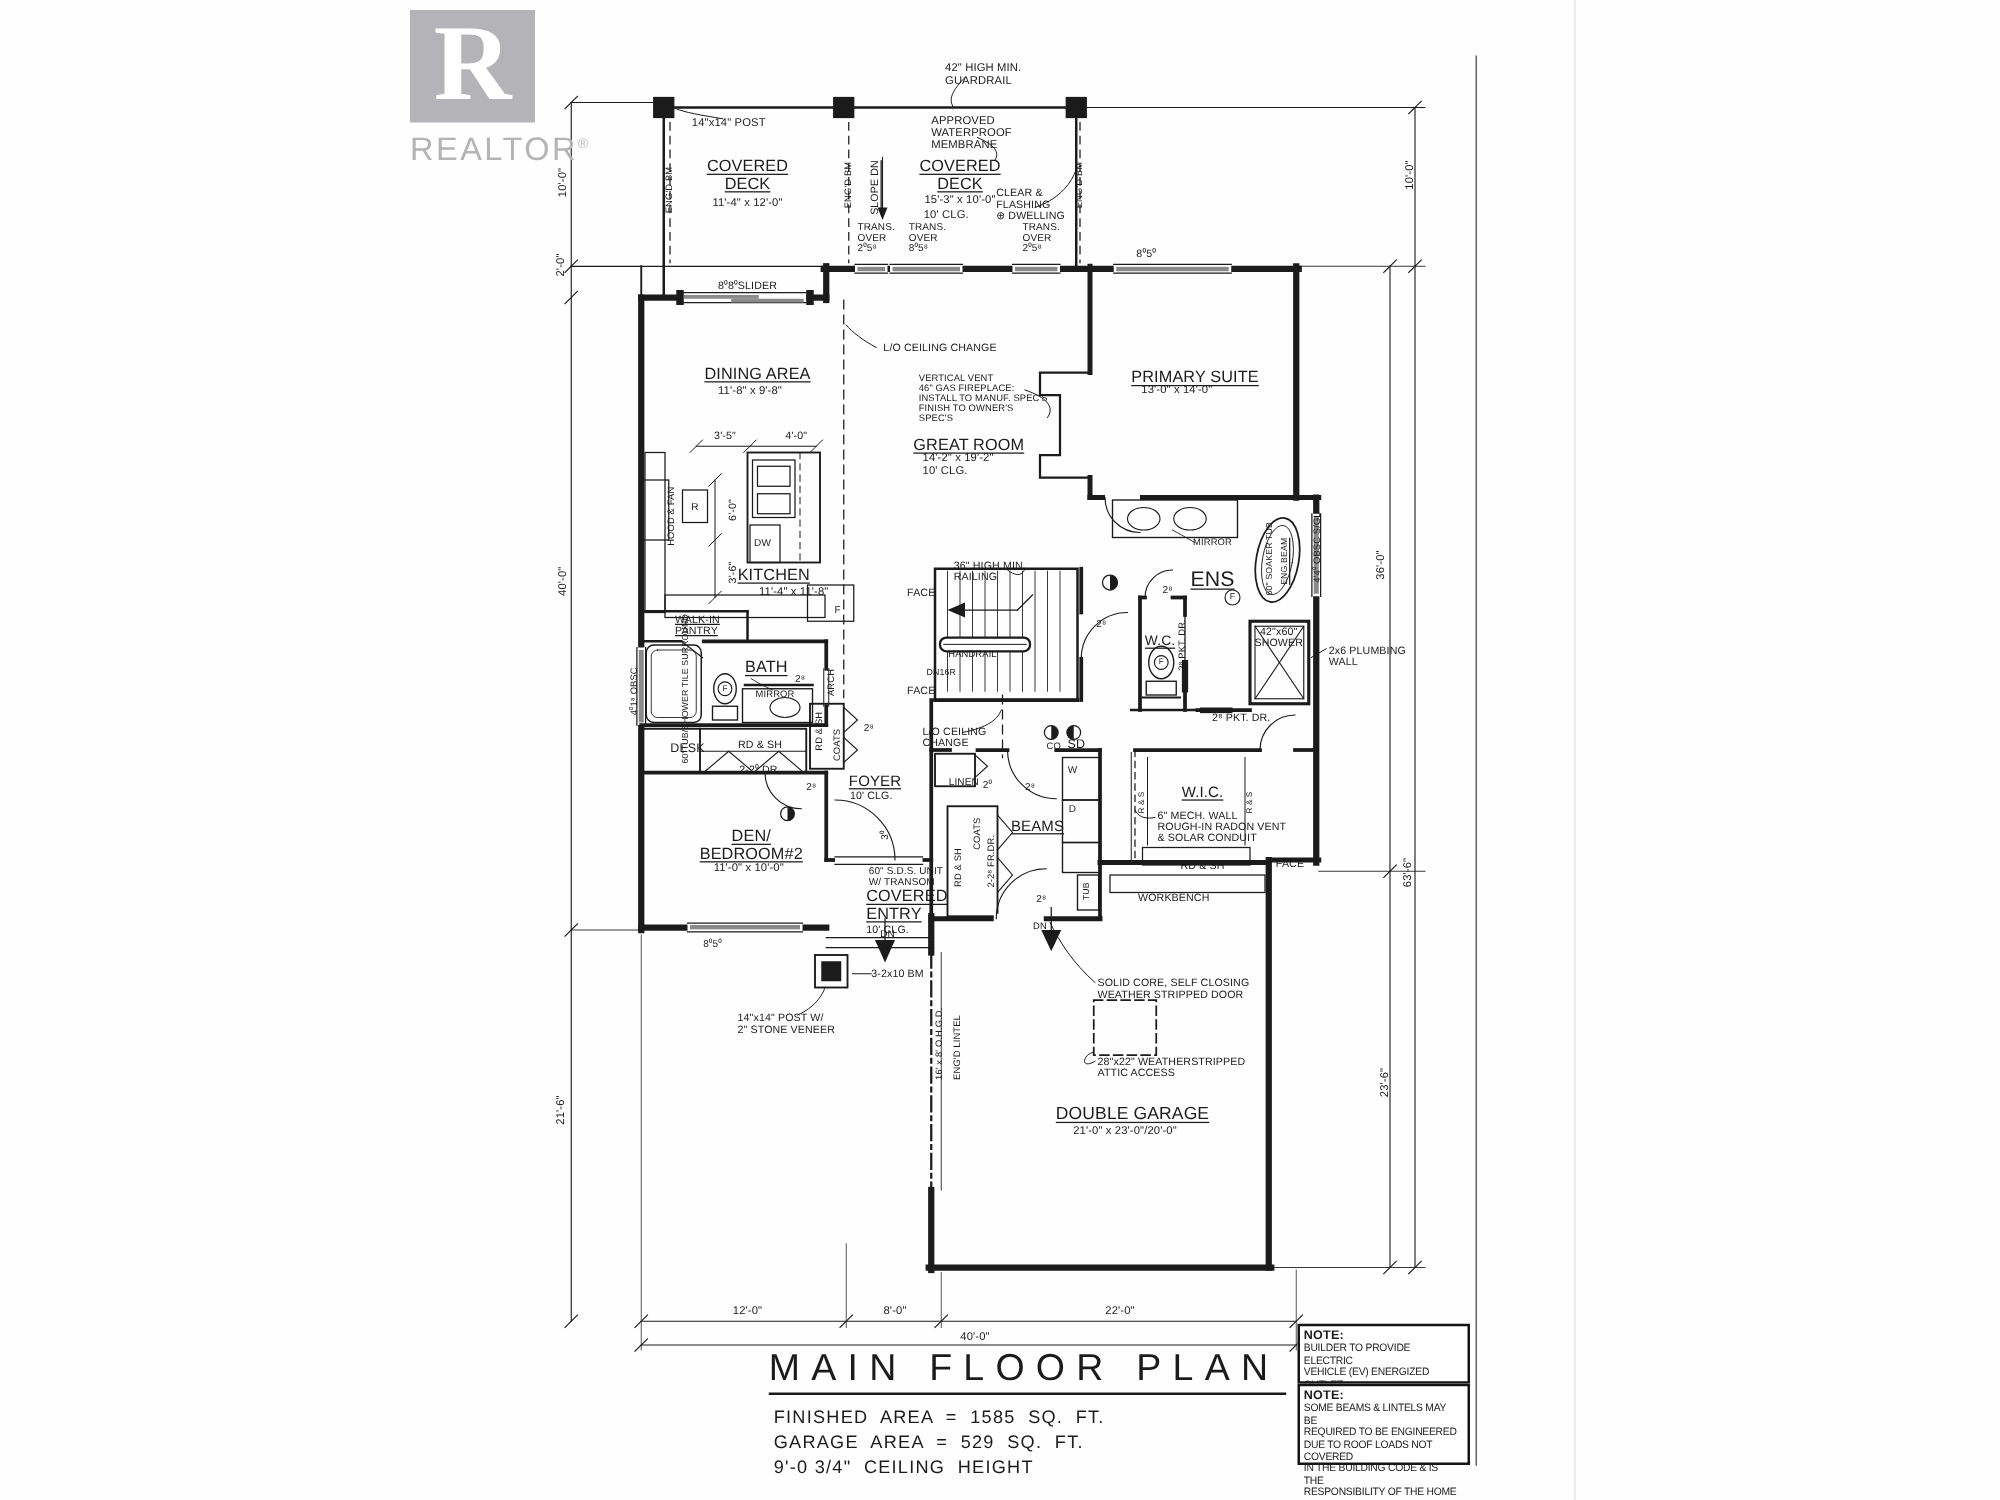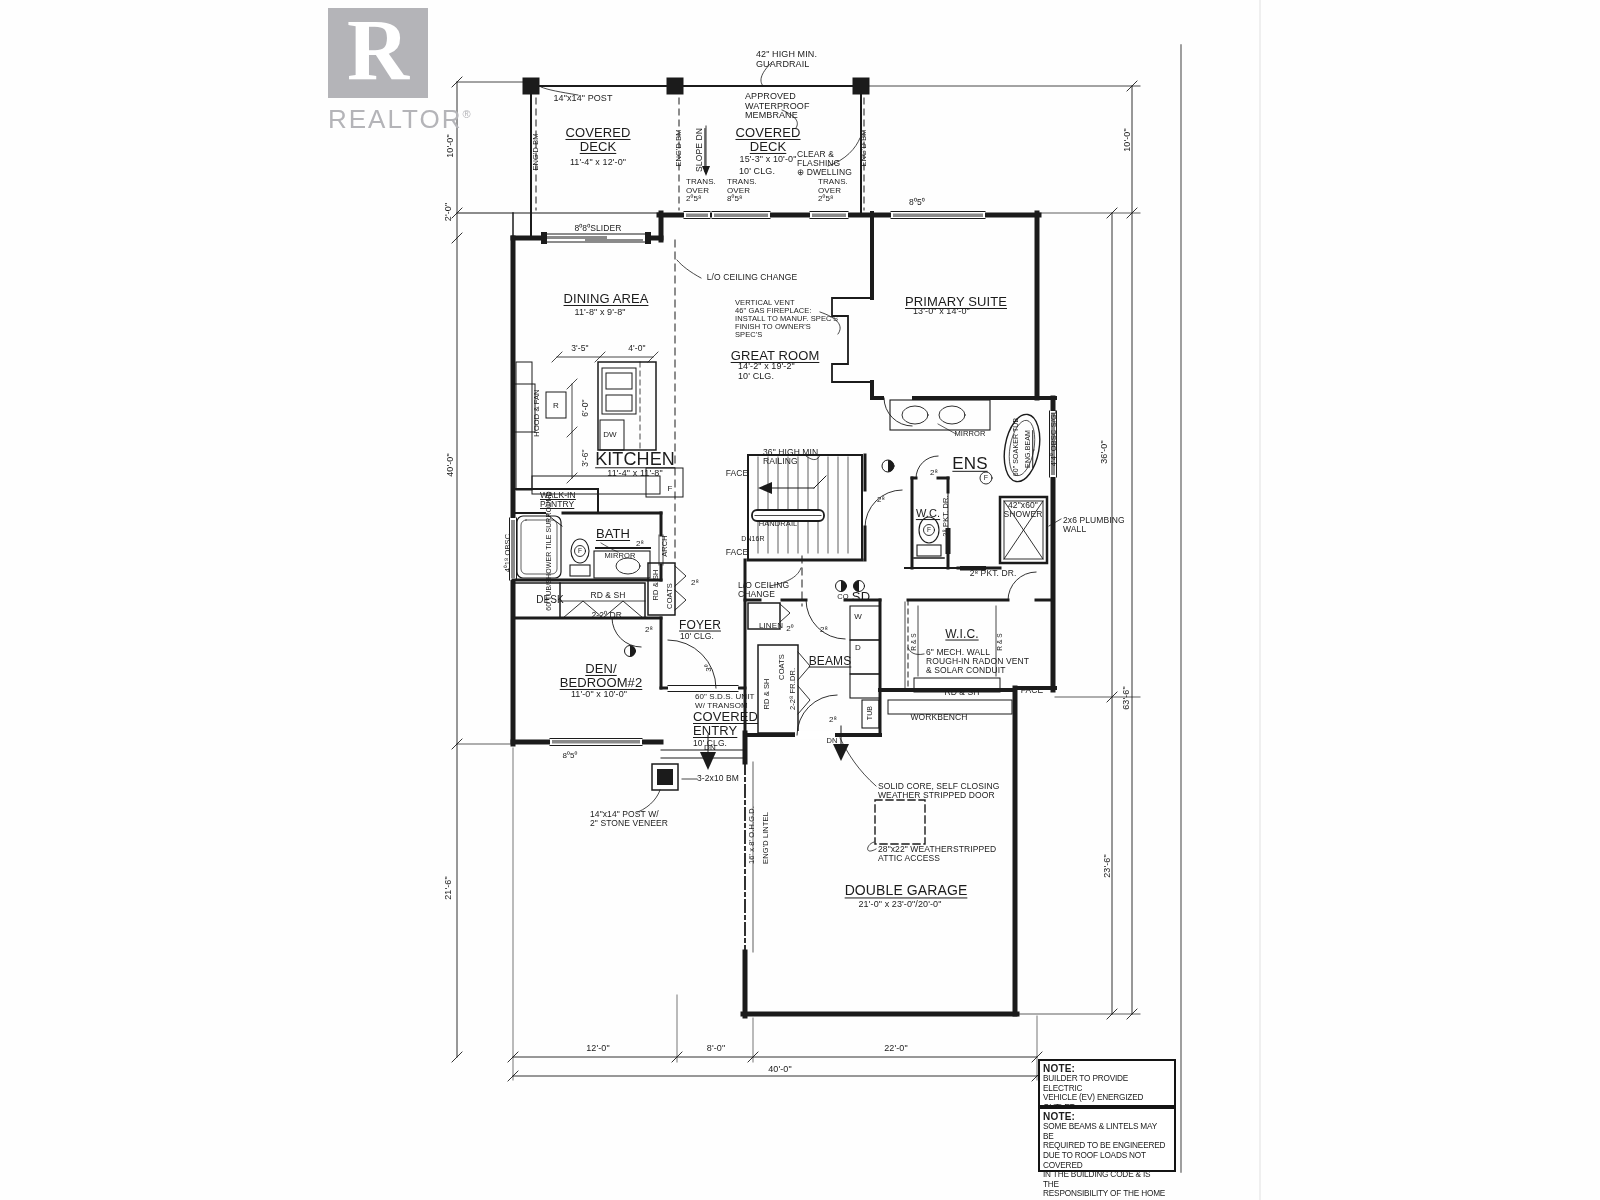--- a/index.html
+++ b/index.html
@@ -391,21 +391,21 @@
       <div class="lbl c u" style="left: 606px; top: 299px; font-size: 13px; text-align: right;">DINING AREA</div>
       <div class="lbl c" style="left: 600px; top: 313px; font-size: 9px;">11'-8" x 9'-8"</div>
       <div class="lbl c" style="left: 752px; top: 278px; font-size: 8.5px;">L/O CEILING CHANGE</div>
       <div class="lbl c" style="left: 580px; top: 349px; font-size: 8.5px;">3'-5"</div>
       <div class="lbl c" style="left: 637px; top: 349px; font-size: 8.5px;">4'-0"</div>
       <div class="lbl c r" style="left: 586px; top: 408px; font-size: 8.5px;">6'-0"</div>
       <div class="lbl c r" style="left: 586px; top: 458px; font-size: 8.5px;">3'-6"</div>
       <div class="lbl c r" style="left: 537px; top: 413px; font-size: 7.5px;">HOOD &amp; FAN</div>
       <div class="lbl c" style="left: 556px; top: 406px; font-size: 8px;">R</div>
       <div class="lbl c" style="left: 610px; top: 435px; font-size: 8px;">DW</div>
-      <div class="lbl c u" style="left: 635px; top: 460px; font-size: 18px; text-decoration: underline;">KITCHEN</div>
+      <div class="lbl c u" style="left: 619px; top: 460px; font-size: 13px; text-decoration: underline;">KITCHEN</div>
       <div class="lbl c" style="left: 635px; top: 474px; font-size: 9px;">11'-4" x 11'-8"</div>
       <div class="lbl c" style="left: 670px; top: 489px; font-size: 8px;">F</div>
       <div class="lbl l" style="left: 540px; top: 491px; font-size: 8.5px; text-decoration: underline;">WALK-IN
 PANTRY</div>
       <div class="lbl l" style="left: 735px; top: 299px; font-size: 7.5px;">VERTICAL VENT
 46" GAS FIREPLACE:
 INSTALL TO MANUF. SPEC'S
 FINISH TO OWNER'S
 SPEC'S</div>
       <div class="lbl c u" style="left: 775px; top: 356px; font-size: 13px;">GREAT ROOM</div>
@@ -415,21 +415,21 @@
       <div class="lbl l" style="left: 913px; top: 307px; font-size: 9px;">13'-0" x 14'-0"</div>
       <div class="lbl l" style="left: 763px; top: 448px; font-size: 8.5px;">36" HIGH MIN.
 RAILING</div>
       <div class="lbl c" style="left: 737px; top: 474px; font-size: 8.5px;">FACE</div>
       <div class="lbl c" style="left: 737px; top: 553px; font-size: 8.5px;">FACE</div>
       <div class="lbl c" style="left: 778px; top: 524px; font-size: 7.5px;">HANDRAIL</div>
       <div class="lbl c" style="left: 753px; top: 539px; font-size: 7px;">DN16R</div>
       <div class="lbl l" style="left: 738px; top: 581px; font-size: 8.5px;">L/O CEILING
 CHANGE</div>
       <div class="lbl c" style="left: 843px; top: 597px; font-size: 7.5px;">CO</div>
-      <div class="lbl c" style="left: 861px; top: 597px; font-size: 13px;">SD</div>
+      <div class="lbl c" style="left: 861px; top: 597px; font-size: 10px;">SD</div>
       <div class="lbl c" style="left: 970px; top: 434px; font-size: 7.5px;">MIRROR</div>
       <div class="lbl c u" style="left: 970px; top: 464px; font-size: 17px;">ENS</div>
       <div class="lbl c r" style="left: 1016px; top: 447px; font-size: 7px;">60" SOAKER TUB</div>
       <div class="lbl c r u" style="left: 1028px; top: 449px; font-size: 7px;">ENG.BEAM</div>
       <div class="lbl c r" style="left: 1054px; top: 438px; font-size: 7.5px;">4'4⁰ OBSC S/GL</div>
       <div class="lbl c u" style="left: 928px; top: 514px; font-size: 11px;">W.C.</div>
       <div class="lbl c r" style="left: 946px; top: 516px; font-size: 7.5px;">2⁸ PKT. DR.</div>
       <div class="lbl c" style="left: 1023px; top: 510px; font-size: 8.5px;">42"x60"
 SHOWER</div>
       <div class="lbl l" style="left: 1063px; top: 516px; font-size: 8.5px;">2x6 PLUMBING
@@ -494,20 +494,26 @@
       <div class="lbl c" style="left: 881px; top: 500px; font-size: 8px;">2⁸</div>
       <div class="lbl c" style="left: 649px; top: 630px; font-size: 8px;">2⁸</div>
       <div class="lbl c" style="left: 695px; top: 583px; font-size: 8px;">2⁸</div>
       <div class="lbl c" style="left: 790px; top: 629px; font-size: 8px;">2⁰</div>
       <div class="lbl c" style="left: 824px; top: 630px; font-size: 8px;">2⁸</div>
       <div class="lbl c" style="left: 833px; top: 720px; font-size: 8px;">2⁸</div>
       <div class="lbl c" style="left: 640px; top: 544px; font-size: 8px;">2⁸</div>
       <div class="lbl c r" style="left: 709px; top: 668px; font-size: 8px;">3⁰</div>
     </div>
 
+  <div id="title">
+    <div class="big">MAIN  FLOOR  PLAN</div>
+    <div class="sub" style="margin-left:4px;">FINISHED  AREA  =  1585  SQ.  FT.</div>
+    <div class="sub" style="margin-top:0;margin-left:4px;">GARAGE  AREA  =  529  SQ.  FT.</div>
+    <div class="sub" style="margin-top:0;margin-left:4px;">9'-0 3/4"  CEILING  HEIGHT</div>
+  </div>
 
   <div id="note1" class="notebox">
     <div class="nh">NOTE:</div>
     <div class="nb">BUILDER TO PROVIDE ELECTRIC
 VEHICLE (EV) ENERGIZED OUTLET
 CAPABLE OF PROVIDING LEVEL 2
 CHARGING.</div>
   </div>
   <div id="note2" class="notebox">
     <div class="nh">NOTE:</div>

